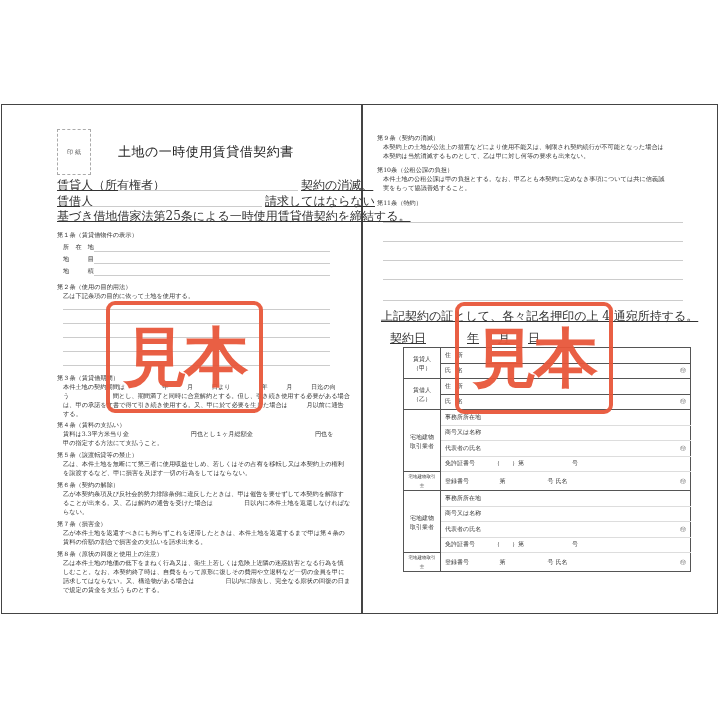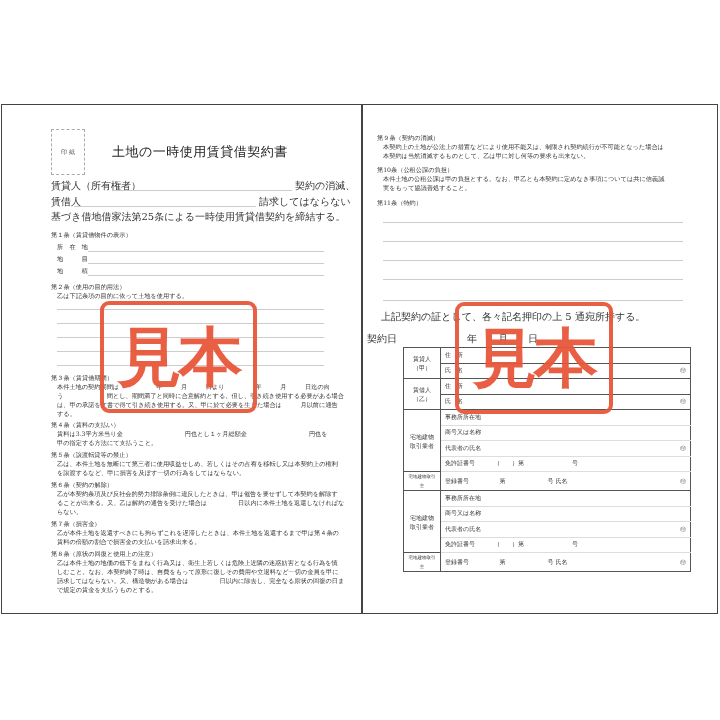--- a/index.html
+++ b/index.html
@@ -2,29 +2,29 @@
 <html><head>
 <meta charset="utf-8">
 <style>
   html, body { margin:0; padding:0; }
   body { width:720px; height:720px; background:#ffffff; position:relative; overflow:hidden;
          font-family: "DejaVu Serif", "Liberation Serif", serif; color:#333; }
   .spread { position:absolute; left:1px; top:104px; width:717px; height:510px;
             border:1.5px solid #444; box-sizing:border-box; background:#fff; }
   .divider { position:absolute; left:359px; top:0; width:1.5px; height:100%; background:#444; }
   .page { position:absolute; top:0; height:100%; }
-  .page.left { left:10px; width:359px; }
+  .page.left { left:16px; width:359px; }
   .page.right { left:361px; width:356px; }
 
   .inshi { position:absolute; left:39px; top:24px; width:32px; height:44px; border:1px dashed #aaa;
            font-size:6px; color:#555; display:flex; align-items:center; justify-content:center; }
   .title { position:absolute; left:100px; top:38px; font-size:13px; color:#222; letter-spacing:0.5px; }
 
   .t { position:absolute; font-size:6.2px; line-height:9px; color:#333; white-space:nowrap; }
-  .t.lg { font-size:10px; }
+  .t.lg { font-size:12px;text-decoration:underline; }
   .line { position:absolute; height:0; border-top:1px solid #ccc; }
 
   .stamp { position:absolute; border:4px solid #e8573a; border-radius:9px; box-sizing:border-box;
            display:flex; align-items:center; justify-content:center; opacity:0.95; }
   .stamp span { color:#e8573a; font-family:"DejaVu Sans", sans-serif; font-weight:bold; letter-spacing:-3px; }
 
   table.sig { position:absolute; border-collapse:collapse; font-size:6px; color:#333; }
   table.sig td { border:1px solid #555; padding:0 4px; height:14.5px; }
   table.sig td.rowhead { text-align:center; width:28px; line-height:9px; }
   table.sig td.inner { border-top:1px solid #ddd; border-bottom:1px solid #ddd; }
@@ -109,23 +109,23 @@
     <div class="t" style="left:20px;top:69px;">本件土地の公租公課は甲の負担とする。なお、甲乙とも本契約に定めなき事項については共に信義誠</div>
     <div class="t" style="left:20px;top:78px;">実をもって協議善処すること。</div>
 
     <div class="t" style="left:14px;top:93px;">第11条（特約）</div>
     <div class="line" style="left:20px;top:117px;width:300px;"></div>
     <div class="line" style="left:20px;top:136px;width:300px;"></div>
     <div class="line" style="left:20px;top:155px;width:300px;"></div>
     <div class="line" style="left:20px;top:174px;width:300px;"></div>
     <div class="line" style="left:20px;top:195px;width:300px;"></div>
 
-    <div class="t lg" style="left:18px;top:207px;">上記契約の証として、各々記名押印の上 5 通宛所持する。</div>
+    <div class="t lg" style="left:18px;top:207px;">上記契約の証として、各々記名押印の上 4 通宛所持する。</div>
 
-    <div class="t lg" style="left:4px;top:229px;">契約日</div>
+    <div class="t lg" style="left:27px;top:229px;">契約日</div>
     <div class="t lg" style="left:104px;top:229px;">年</div>
     <div class="t lg" style="left:135px;top:229px;">月</div>
     <div class="t lg" style="left:165px;top:229px;">日</div>
 
     <table class="sig" style="left:40px;top:242px;width:288px;">
       <tbody>
           <tr>
         <td class="rowhead" rowspan="2">
           <span>賃貸人</span><br>
           <span>（甲）</span>

